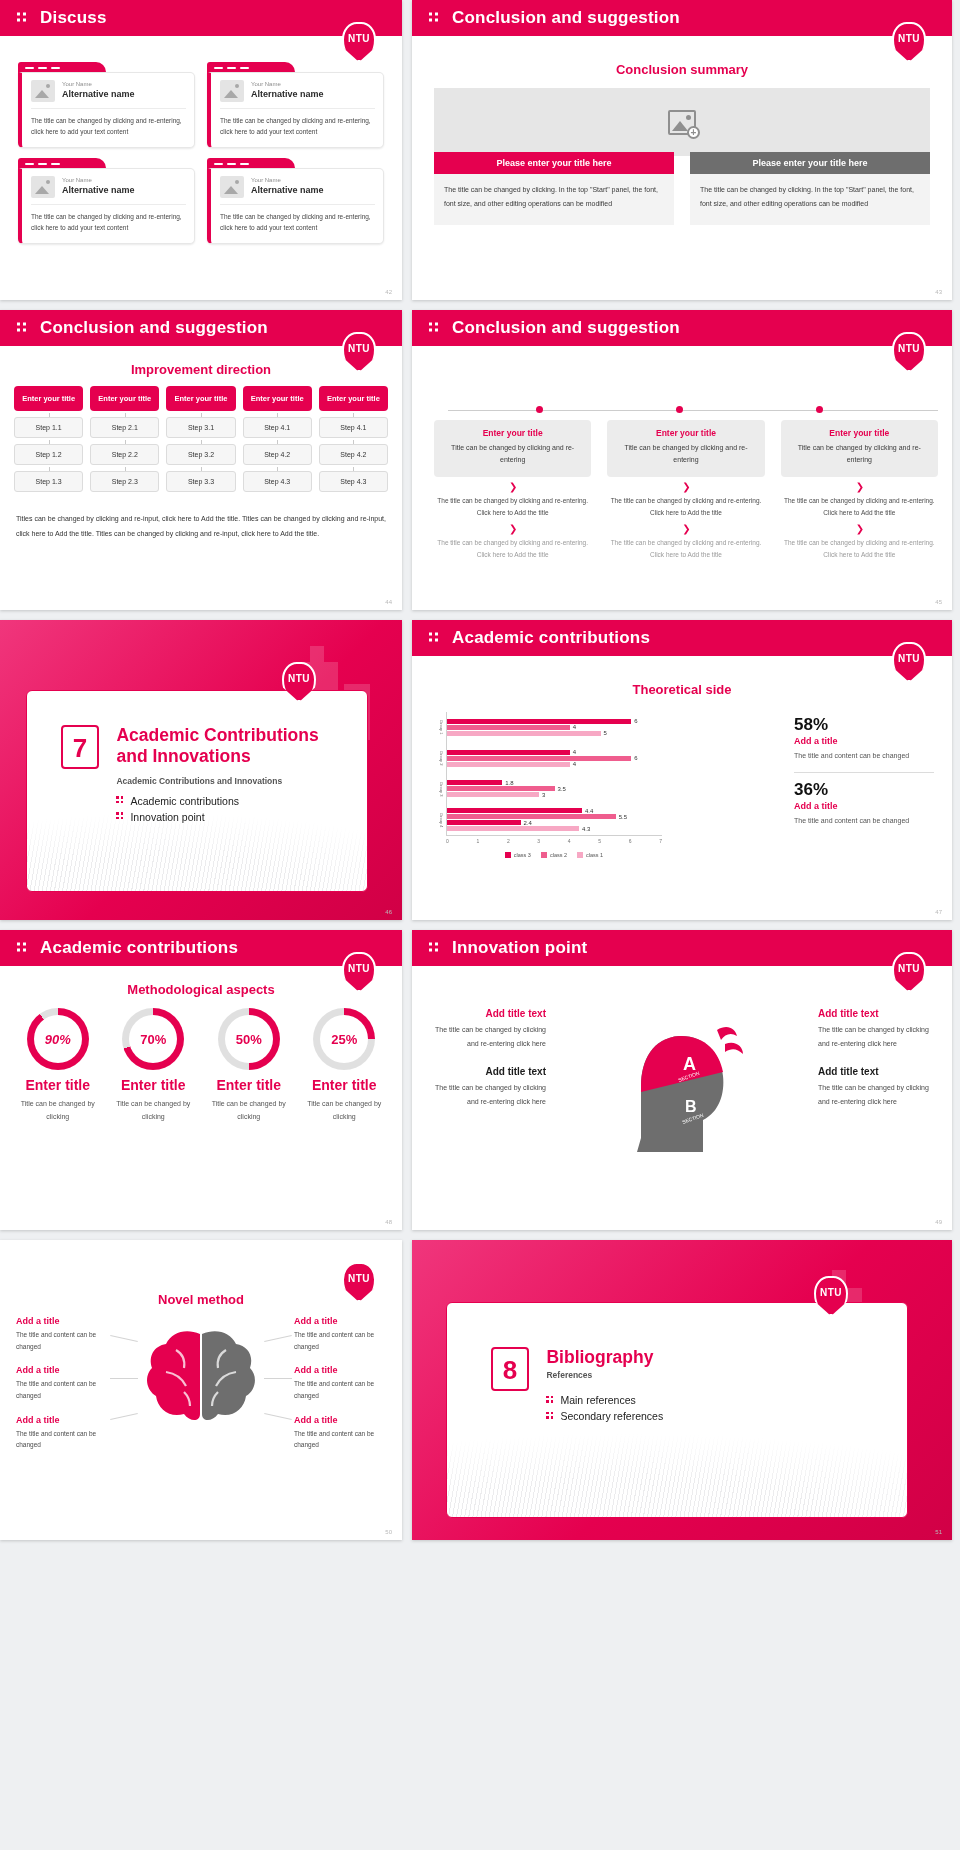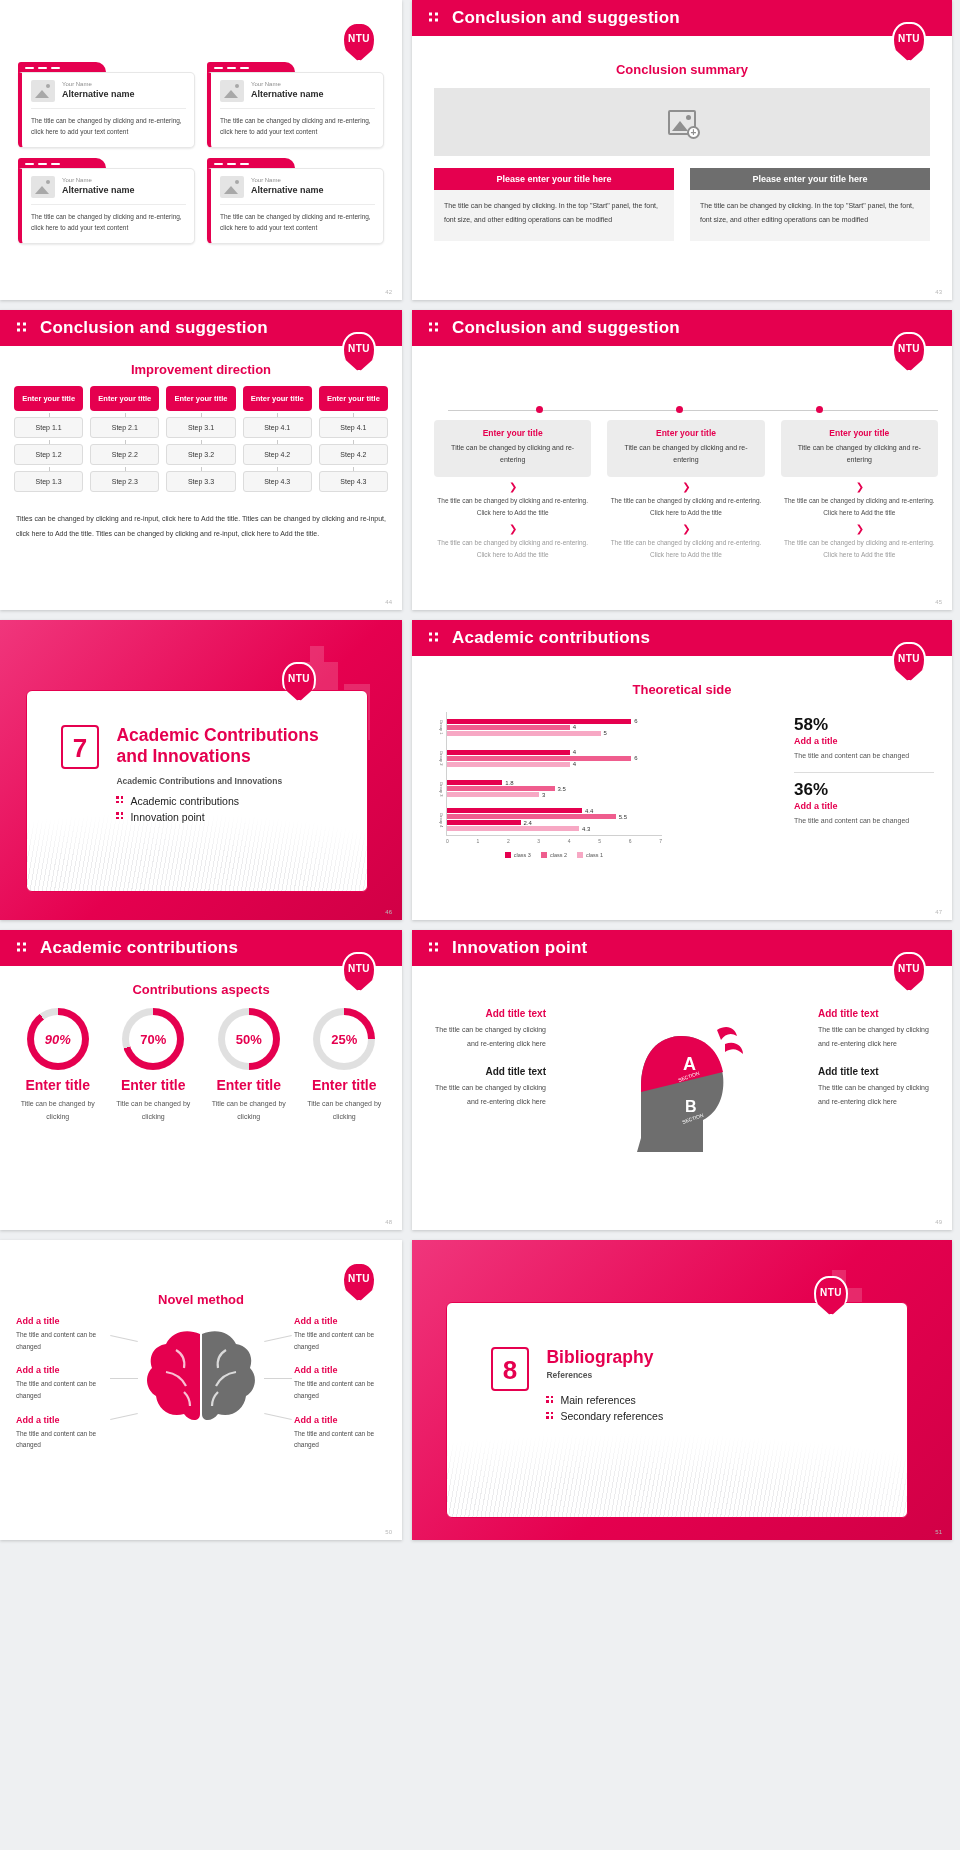--- a/index.html
+++ b/index.html
@@ -56,21 +56,21 @@
 
   
   .picbox { position:absolute; left:22px; right:22px; top:88px; height:68px; background:#e6e6e6;
      display:flex; align-items:center; justify-content:center; }
   .bigimg { width:28px; height:25px; position:relative; border:2px solid #8f8f8f; border-radius:2px;}
   .bigimg:before{content:""; position:absolute; left:2px; bottom:2px; width:0;height:0;
      border-left:8px solid transparent;border-right:8px solid transparent;border-bottom:10px solid #8f8f8f;}
   .bigimg:after{content:""; position:absolute; right:3px; top:3px; width:5px;height:5px;border-radius:50%;background:#8f8f8f;}
   .plusb{position:absolute; right:-6px; bottom:-6px; width:13px;height:13px;border-radius:50%;
      background:#fff;border:2px solid #8f8f8f;color:#8f8f8f;font-size:10px;line-height:9px;text-align:center;font-weight:bold;}
-  .twocol { position:absolute; left:22px; right:22px; top:168px; display:grid; grid-template-columns:1fr 1fr; gap:16px;}
+  .twocol { position:absolute; left:22px; right:22px; top:152px; display:grid; grid-template-columns:1fr 1fr; gap:16px;}
   .cbar { text-align:center; color:#fff; font-weight:bold; font-size:9px; padding:6px 0; }
   .cbar.pink{background:#e5004f;} .cbar.gray{background:#6e6e6e;}
   .cbody { background:#f3f3f3; font-size:7px; color:#3a3a3a; line-height:2; padding:9px 10px 14px; }
 
   
   .steps { position:absolute; left:14px; right:14px; top:76px; display:grid; grid-template-columns:repeat(5,1fr); gap:7px;}
   .stepcol { display:flex; flex-direction:column; gap:6px; }
   .stephead { background:#e5004f; color:#fff; font-size:7.5px; font-weight:bold; text-align:center;
      padding:8px 0; border-radius:4px; }
   .stepitem { background:#f6f6f6; border:1px solid #dcdcdc; color:#333; font-size:7px; text-align:center;
@@ -162,20 +162,29 @@
   .brainimg{position:absolute; left:50%; transform:translateX(-50%); top:6px; width:130px; height:115px;}
   .leader{position:absolute; height:1px; background:#d4d4d4;}
 </style>
 </head>
 <body>
 
 <div class="grid">
 
   <div class="cell">
     <div class="slide">
+      <div class="hdr">
+        <div class="dots">
+            <i></i>
+            <i></i>
+            <i></i>
+            <i></i>
+          </div>
+        <div class="ttl">Discuss</div>
+      </div>
       <div class="shield">
           <span>NTU</span>
         </div>
       <div class="folders">
         <div class="folder">
           <div class="ftab">
               <i></i>
               <i></i>
               <i></i>
             </div>
@@ -553,21 +562,21 @@
             <i></i>
             <i></i>
             <i></i>
             <i></i>
           </div>
         <div class="ttl">Academic contributions</div>
       </div>
       <div class="shield">
           <span>NTU</span>
         </div>
-      <div class="sub" style="position:absolute;left:0;right:0;top:52px;">Contributions aspects</div>
+      <div class="sub" style="position:absolute;left:0;right:0;top:52px;">Methodological aspects</div>
       <div class="donuts">
         <div class="donut">
           <div class="ring" style="background:conic-gradient(#e5004f 0% 90%,#e0e0e0 90% 100%);font-style:italic;">
             <div class="hole">90%</div>
           </div>
           <div class="dtitle">Enter title</div>
           <div class="ddesc">Title can be changed by clicking</div>
         </div>
         <div class="donut">
           <div class="ring" style="background:conic-gradient(#e5004f 0% 70%,#e0e0e0 70% 100%);">

